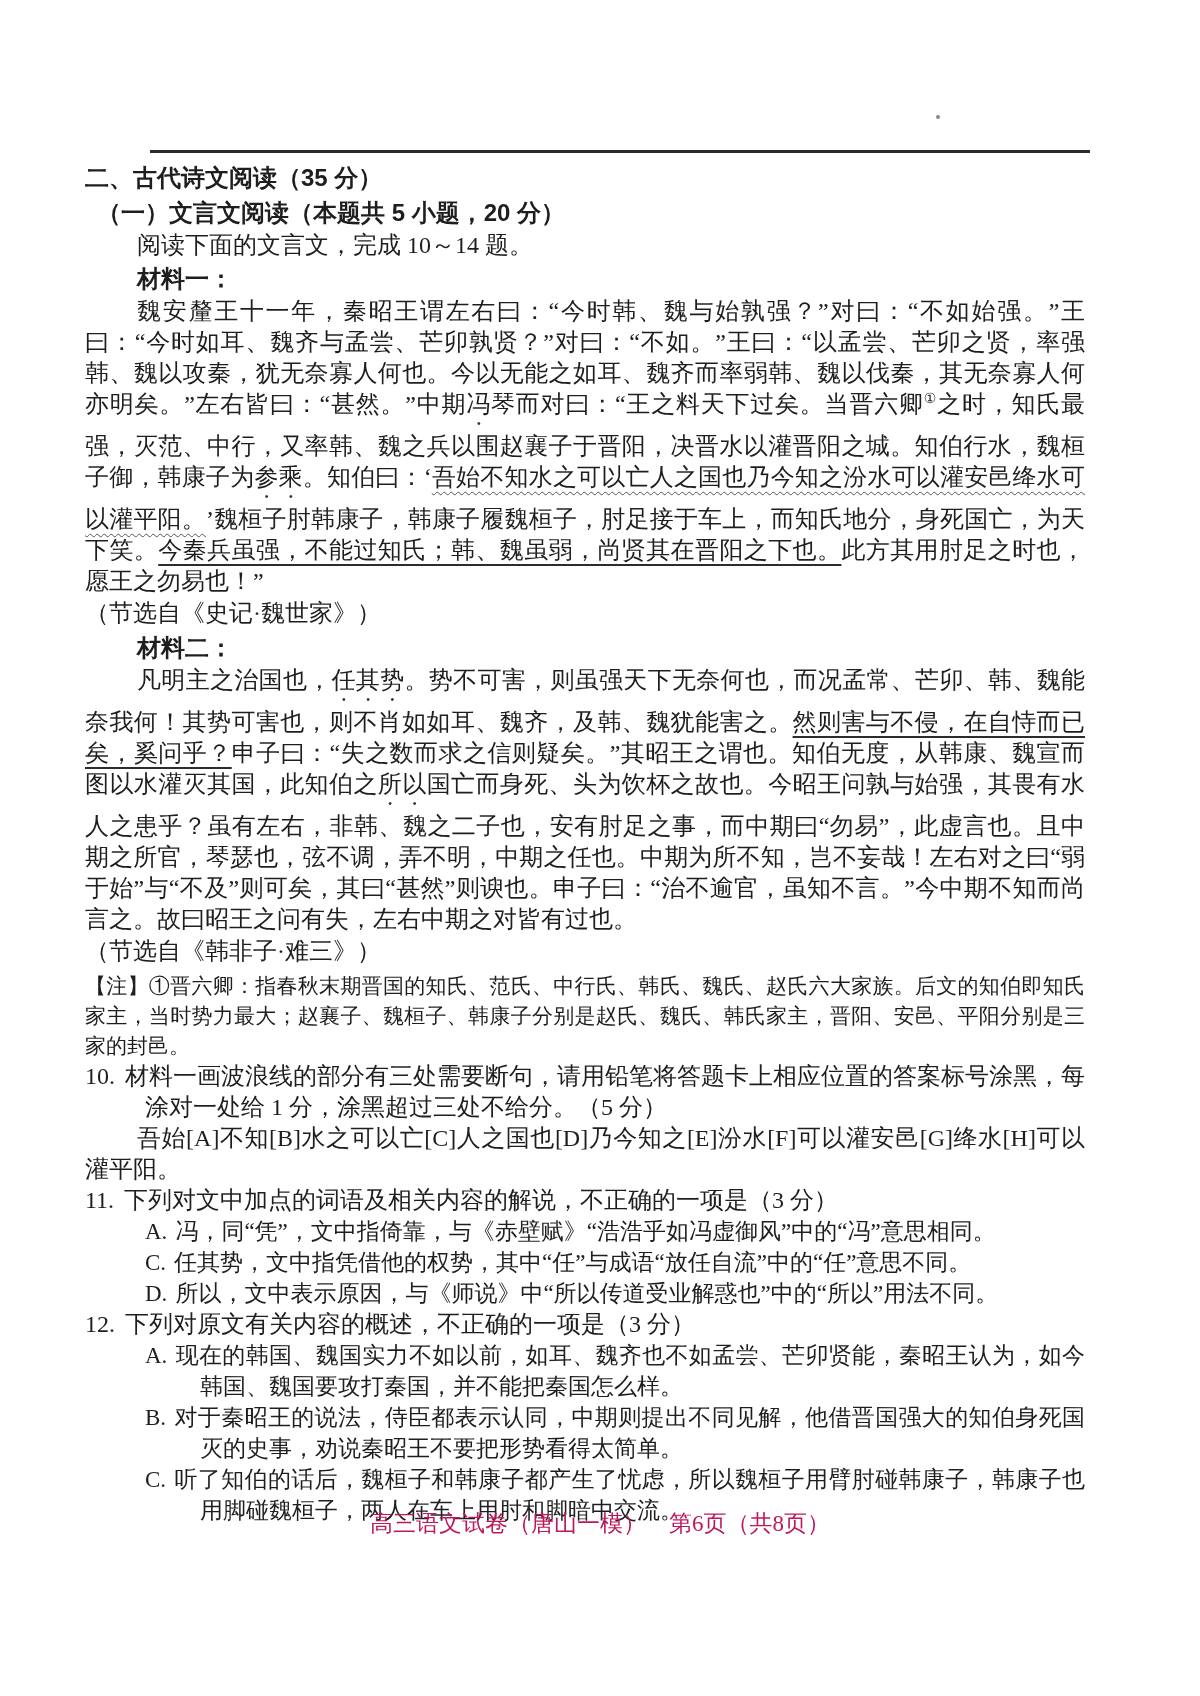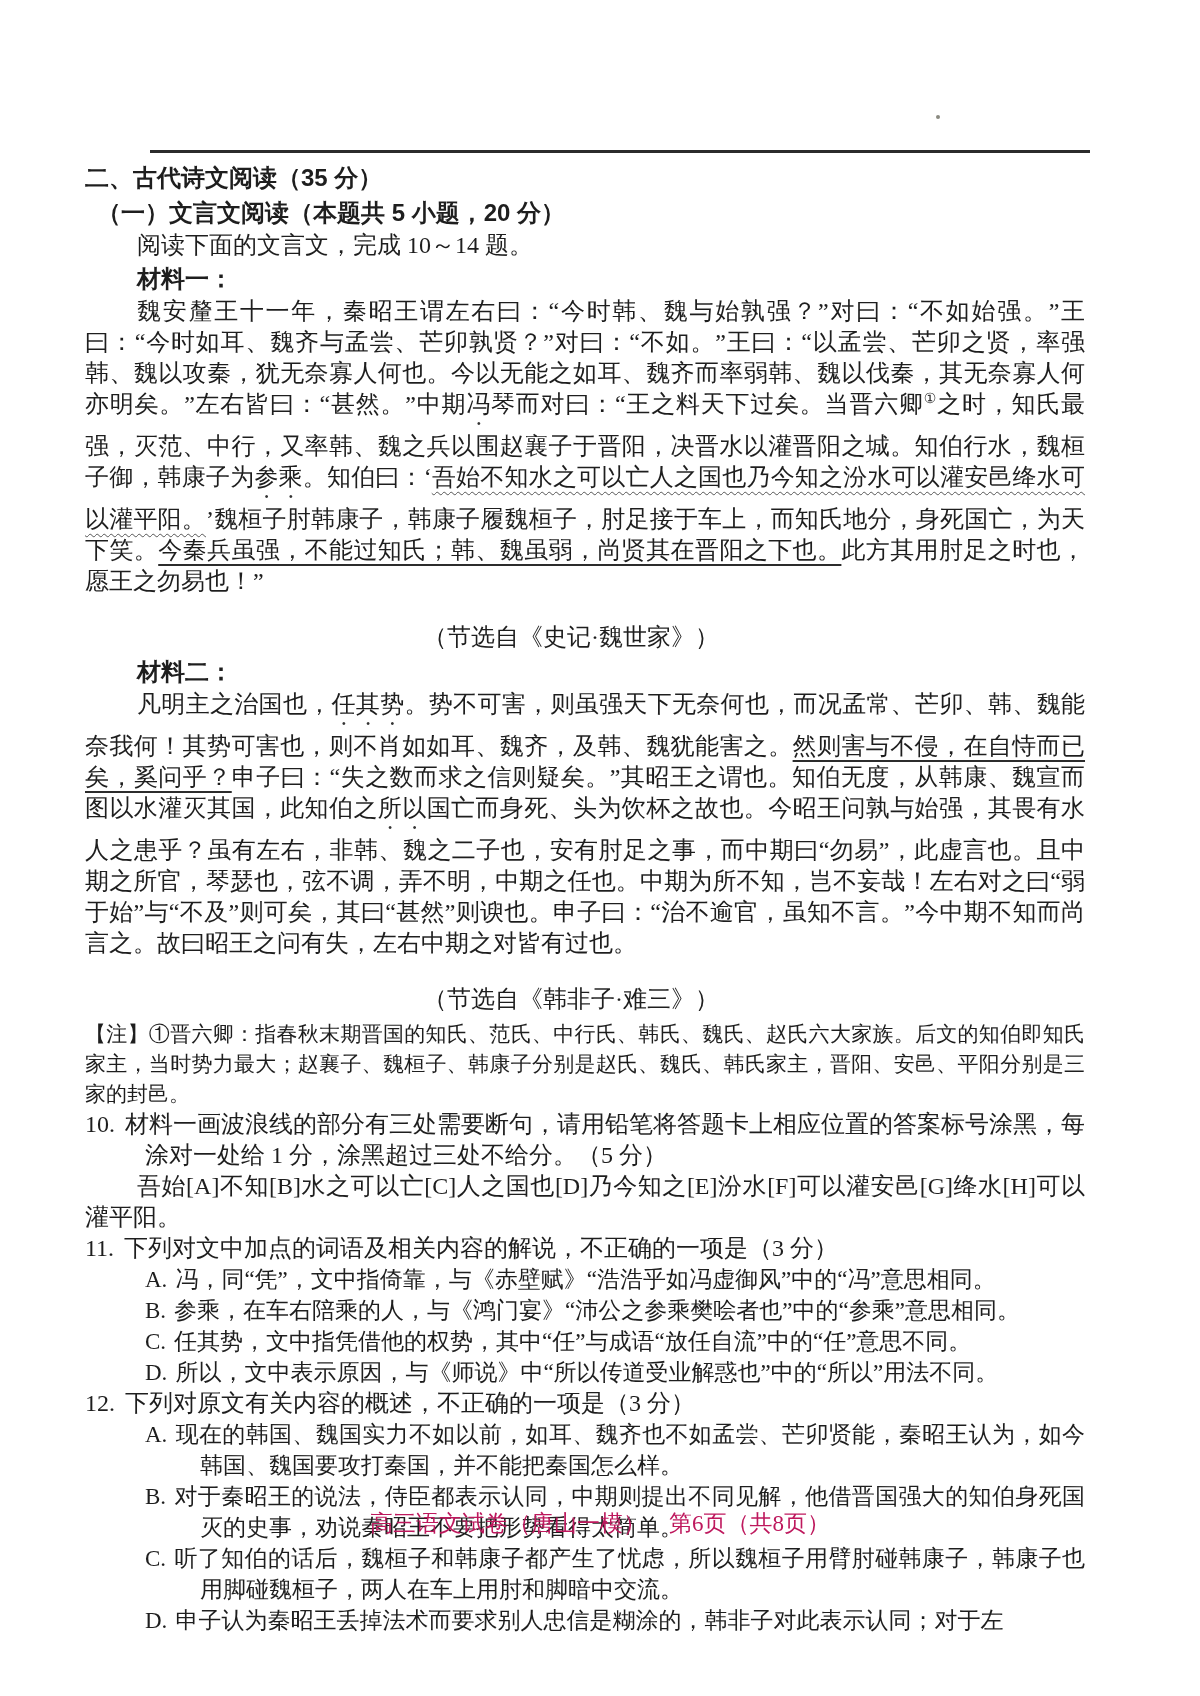--- a/index.html
+++ b/index.html
@@ -14,21 +14,21 @@
     position:absolute; left:85px; top:160px; width:1000px;
     font-size:24px; line-height:31px; text-align:justify;
   }
   .h {
     font-family:"Liberation Sans","DejaVu Sans",sans-serif;
     font-weight:700; line-height:35px; text-align:left;
   }
   .h.sub-offset { padding-left:12px; }
   .indent { text-indent:52px; }
   .para { margin:0; }
-  .source { text-align:center; padding-right:28px; line-height:33px;margin-top:24px; }
+  .source { text-align:left; padding-right:28px; line-height:33px; }
   .note { font-size:21px; line-height:30px; margin-top:3px; }
   .qrow { padding-left:60px; text-indent:-60px; }
   .qnum { margin-right:10px; }
   .q-sentence { }
   .option { padding-left:115px; text-indent:-55px; font-size:23px; }
   .opt-label { margin-right:8px; }
   .wavy {
     text-decoration:underline; text-decoration-style:wavy;
     text-decoration-color:#555; text-decoration-thickness:1px;
     text-underline-offset:6px;
@@ -77,33 +77,31 @@
     </div>
     <div class="para indent q-sentence">吾始[A]不知[B]水之可以亡[C]人之国也[D]乃今知之[E]汾水[F]可以灌安邑[G]绛水[H]可以灌平阳。</div>
   </div>
 
   <div class="question">
     <div class="qrow">
       <span class="qnum">11.</span><span>下列对文中加点的词语及相关内容的解说，不正确的一项是（3 分）</span>
     </div>
     <div class="options">
         <div class="option"><span class="opt-label">A.</span><span>冯，同“凭”，文中指倚靠，与《赤壁赋》“浩浩乎如冯虚御风”中的“冯”意思相同。</span></div>
-        <div class="option"><span class="opt-label">B.</span><span>参乘，在车右陪乘的人，与《鸿门宴》“沛公之参乘樊哙者也”中的“参乘”意思相同。</span></div>
         <div class="option"><span class="opt-label">C.</span><span>任其势，文中指凭借他的权势，其中“任”与成语“放任自流”中的“任”意思不同。</span></div>
         <div class="option"><span class="opt-label">D.</span><span>所以，文中表示原因，与《师说》中“所以传道受业解惑也”中的“所以”用法不同。</span></div>
       </div>
   </div>
 
   <div class="question">
     <div class="qrow">
       <span class="qnum">12.</span><span>下列对原文有关内容的概述，不正确的一项是（3 分）</span>
     </div>
     <div class="options">
         <div class="option"><span class="opt-label">A.</span><span>现在的韩国、魏国实力不如以前，如耳、魏齐也不如孟尝、芒卯贤能，秦昭王认为，如今韩国、魏国要攻打秦国，并不能把秦国怎么样。</span></div>
         <div class="option"><span class="opt-label">B.</span><span>对于秦昭王的说法，侍臣都表示认同，中期则提出不同见解，他借晋国强大的知伯身死国灭的史事，劝说秦昭王不要把形势看得太简单。</span></div>
         <div class="option"><span class="opt-label">C.</span><span>听了知伯的话后，魏桓子和韩康子都产生了忧虑，所以魏桓子用臂肘碰韩康子，韩康子也用脚碰魏桓子，两人在车上用肘和脚暗中交流。</span></div>
-        <div class="option"><span class="opt-label">D.</span><span>申子认为秦昭王丢掉法术而要求别人忠信是糊涂的，韩非子对此表示认同；对于左</span></div>
       </div>
   </div>
 
 </div>
 
 <div class="footer">高三语文试卷（唐山一模）　第6页（共8页）</div>
 
 </body></html>

